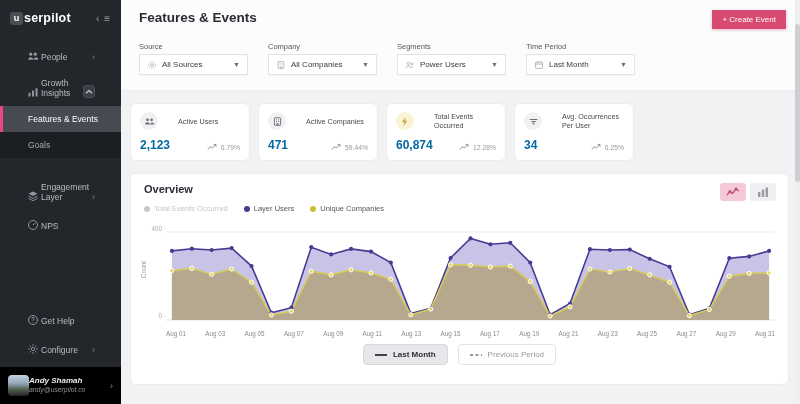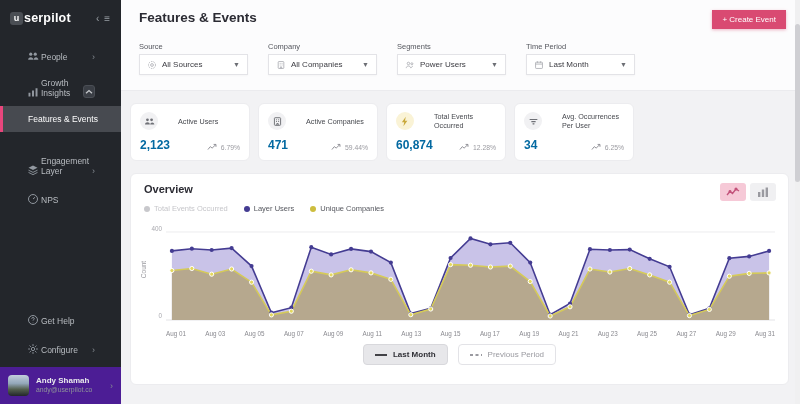--- a/index.html
+++ b/index.html
@@ -13,21 +13,21 @@
   .logo-badge { width:13px; height:13px; background:#4a4e54; border-radius:3px; color:#fff; font-size:9px; display:flex; align-items:center; justify-content:center; margin-right:1px; }
   .collapse { color:#9aa0a6; font-size:10px; letter-spacing:1px; cursor:pointer; }
   .nav-item { display:flex; align-items:flex-end; gap:2px; padding:8px 26px; font-size:8.5px; color:#b9bdc2; cursor:pointer; }
   .nav-item .nicon { width:13px; height:13px; display:flex; align-items:center; justify-content:center; color:#9298a0; flex-shrink:0; }
   .nav-item .chev { margin-left:auto; color:#868c93; font-size:9px; }
   .chev-box { margin-left:auto; width:17px; height:13px; background:#3a3e45; border:1px solid #4a4e55; border-radius:3px; display:flex; align-items:center; justify-content:center; }
   .sub-item { padding:8px 10px 8px 28px; font-size:8.5px; color:#a9adb3; cursor:pointer; }
   .sub-item.active { background:#474a50; color:#fdfdfd; border-left:3px solid #e8467c; padding-left:25px; }
   .sub-item.goals { background:#1b1e22; }
   .side-spacer { flex:1; }
-  .user-row { background:#4c1d95; padding:8px 8px; display:flex; align-items:center; gap:7px; cursor:pointer; }
+  .user-row { background:#000000; padding:8px 8px; display:flex; align-items:center; gap:0; cursor:pointer;font-style:italic; }
   .avatar { width:21px; height:21px; border-radius:4px; flex-shrink:0; background:linear-gradient(180deg,#c3cfdd 0%,#93a7ba 40%,#54604f 68%,#23262a 100%); }
   .user-meta { line-height:1.25; }
   .user-name { font-size:8px; font-weight:bold; color:#e9ebed; }
   .user-email { font-size:6.8px; color:#8f949a; }
   .user-chev { margin-left:auto; color:#868c93; font-size:9px; }
 
   
   .main { flex:1; display:flex; flex-direction:column; background:#fcfcfd; position:relative; }
   .header { display:flex; align-items:flex-start; justify-content:space-between; padding:10px 14px 0 18px; }
   .page-title { font-size:13.5px; font-weight:bold; color:#2b2b33; }
@@ -117,20 +117,23 @@
       <span>Growth Insights</span>
       <span class="chev-box">
         <svg width="8" height="6" viewBox="0 0 8 6" fill="none" stroke="#c7cacd" stroke-width="1.3">
             <path d="M1 4.2 4 1.5 7 4.2"></path>
           </svg>
       </span>
     </div>
 
     <div class="sub-item active">
       <span>Features &amp; Events</span>
+    </div>
+    <div class="sub-item goals">
+      <span>Goals</span>
     </div>
 
     <div class="nav-item" style="margin-top:16px;">
       <span class="nicon">
         <svg width="12" height="12" viewBox="0 0 16 16" fill="none" stroke="currentColor" stroke-width="1.2">
             <path d="M8 2 14 5 8 8 2 5Z" fill="currentColor" stroke="none"></path>
             <path d="M2 8.2 8 11.2 14 8.2"></path>
             <path d="M2 11.2 8 14.2 14 11.2"></path>
           </svg>
       </span>

